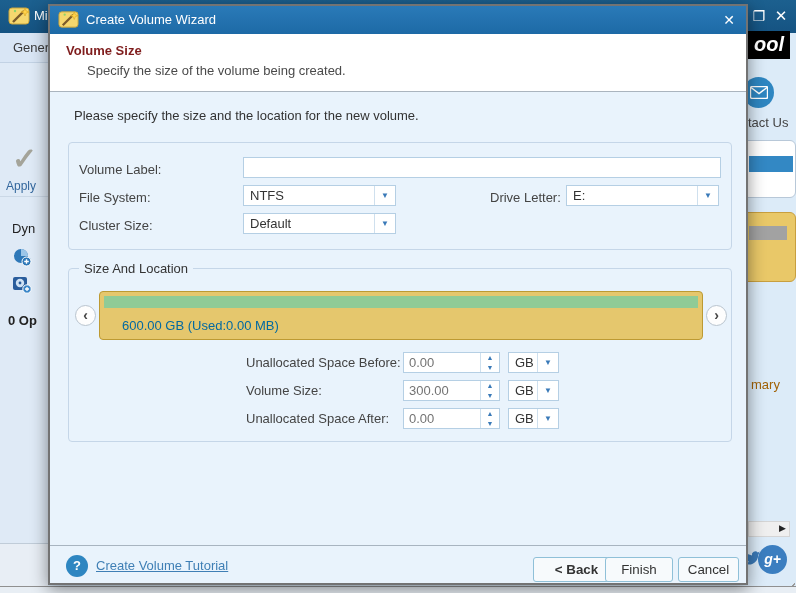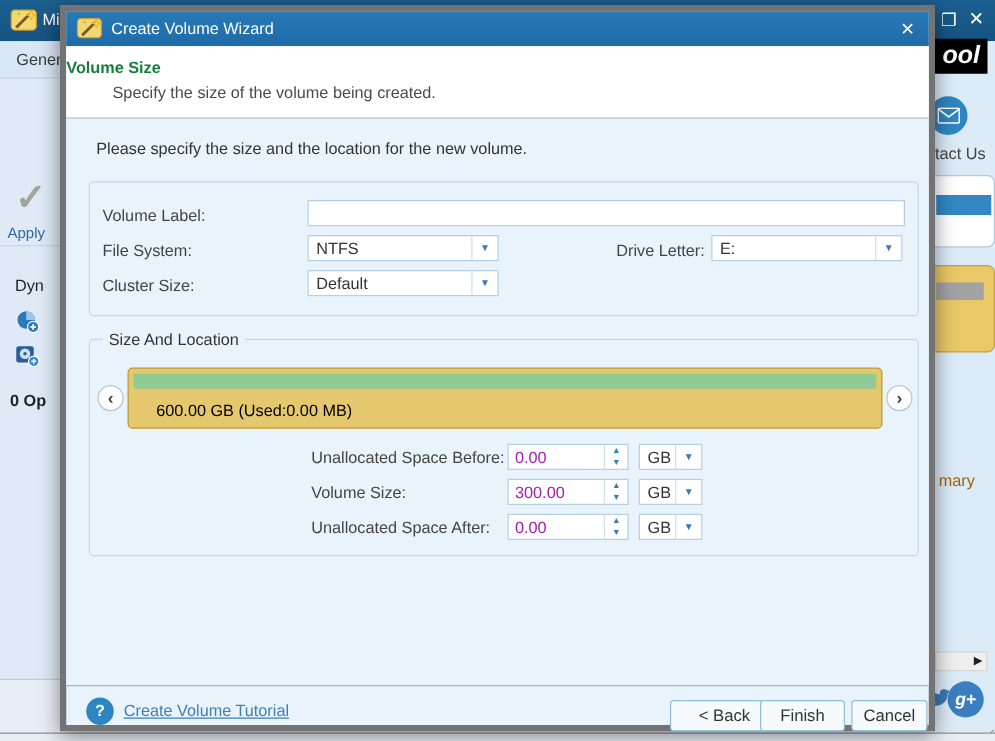--- a/index.html
+++ b/index.html
@@ -49,31 +49,31 @@
     background:#3b7ec0; color:#fff; font-weight:bold; font-style:italic; font-size:14px;
     text-align:center; line-height:29px; cursor:pointer; }
   .grip { position:absolute; width:13px; height:13px;
     background:repeating-linear-gradient(135deg, transparent 0 2px, #9a9a9a 2px 3px, transparent 3px 5px);
     clip-path:polygon(100% 0, 100% 100%, 0 100%); cursor:nwse-resize; }
   .grip-main { left:782px; top:579px; }
   .main-bottom { position:absolute; left:0; top:586px; width:796px; height:7px; background:#e8eef4; border-top:1px solid #909090; }
 
   
   .dialog { position:absolute; left:48px; top:4px; width:700px; height:581px; z-index:10;
-    border:5px solid #737373; box-shadow:0 4px 16px rgba(0,0,0,.45); background:#e9f3fc; }
+    border:2px solid #737373; box-shadow:0 4px 16px rgba(0,0,0,.45); background:#e9f3fc; }
   .dlg-titlebar { position:absolute; left:0; top:0; width:100%; height:28px;
     background:linear-gradient(#2a7ab8,#1d6aa6); color:#fff; }
   .dlg-titlebar .dlg-icon { position:absolute; left:8px; top:3px; }
   .dlg-titlebar .dlg-title { position:absolute; left:36px; top:6px; font-size:13px; }
   .dlg-close { position:absolute; right:6px; top:4px; width:22px; height:20px; color:#fff;
     text-align:center; line-height:20px; font-size:14px; cursor:pointer; }
 
   .dlg-header { position:absolute; left:0; top:28px; width:100%; height:58px; background:#fff;
     border-bottom:1px solid #aab4be; }
-  .dlg-header .h-title { position:absolute; left:0; top:9px; font-weight:bold; color:#15803d; }
+  .dlg-header .h-title { position:absolute; left:16px; top:9px; font-weight:bold; color:#7f1d1d; }
   .dlg-header .h-sub { position:absolute; left:37px; top:29px; color:#4a4a4a; }
 
   .dlg-body { position:absolute; left:0; top:86px; width:100%; height:453px; background:#e9f3fc;padding-left:40px; }
   .instruction { position:absolute; left:24px; top:16px; color:#333; }
 
   .panel { position:absolute; left:18px; top:50px; width:664px; height:108px;
     border:1px solid #c5d6e8; border-radius:4px; }
   .f-label { position:absolute; color:#444; }
   .text-input { position:absolute; height:21px; background:#fff; border:1px solid #b5cfe4; font-size:13px;
     padding:0 4px; font-family:"Liberation Sans", sans-serif; }
@@ -84,39 +84,39 @@
 
   .fieldset { position:absolute; left:18px; top:176px; width:664px; height:174px;
     border:1px solid #c5d6e8; border-radius:4px; }
   .fieldset .legend { position:absolute; left:10px; top:-8px; background:#e9f3fc; padding:0 5px; color:#333; }
   .chev { position:absolute; width:21px; height:21px; border-radius:50%; background:#fdfdfd;
     border:1px solid #b9c4ce; color:#444; font-size:14px; font-weight:bold; text-align:center;
     line-height:19px; cursor:pointer; }
   .slider-bar { position:absolute; left:30px; top:22px; width:604px; height:49px; background:#e5c76d;
     border:1px solid #bd9a33; border-radius:4px; cursor:pointer; }
   .slider-used { position:absolute; left:4px; top:4px; width:calc(100% - 8px); height:12px; background:#90cb96; }
-  .slider-text { position:absolute; left:22px; top:26px; color:#000000; }
+  .slider-text { position:absolute; left:22px; top:26px; color:#0369a1; }
 
   .spin-row { position:absolute; left:0; width:100%; height:21px; }
   .spin-label { position:absolute; left:177px; top:3px; color:#444; }
   .spin-box { position:absolute; left:334px; top:0; width:97px; height:21px; background:#fff; border:1px solid #b5cfe4; }
-  .spin-box .sval { position:absolute; left:5px; top:2px; color:#a21caf; }
+  .spin-box .sval { position:absolute; left:5px; top:2px; color:#737373; }
   .spinner { position:absolute; right:0; top:0; width:19px; height:19px; border-left:1px solid #cfe0ee; }
   .spinner span { position:absolute; left:0; width:100%; text-align:center; color:#3a7ab8; font-size:7px;
     height:9px; line-height:9px; cursor:pointer; }
   .spinner .up { top:0; } .spinner .dn { bottom:0; }
   .unit-combo { left:439px; width:51px; }
 
   .dlg-footer { position:absolute; left:0; top:539px; width:100%; height:42px; border-top:1px solid #a8b4c0; }
   .help-circle { position:absolute; left:16px; top:9px; width:22px; height:22px; border-radius:50%;
     background:#2e86c1; color:#fff; font-weight:bold; text-align:center; line-height:22px; cursor:pointer; }
   .tutorial-link { position:absolute; left:46px; top:12px; color:#3f7fb5; text-decoration:underline; cursor:pointer; }
   .btn { position:absolute; top:11px; height:25px; background:#f7fafc; border:1px solid #8fc0d8;
     border-radius:3px; text-align:center; line-height:23px; color:#333; cursor:pointer; }
-  .btn-back { left:483px; width:87px; } .btn-finish { left:555px; width:68px;text-align:center; } .btn-cancel { left:628px; width:61px; }
+  .btn-back { left:483px; width:87px;font-weight:bold; } .btn-finish { left:555px; width:68px;text-align:center; } .btn-cancel { left:628px; width:61px; }
 </style>
 </head>
 <body>
 
 <div class="main-titlebar">
   <span class="app-icon">
     <svg width="22" height="22" viewBox="0 0 22 22">
         <rect x="1" y="3" width="20" height="16" rx="3" fill="#f5d76e" stroke="#caa53d"></rect>
         <line x1="5" y1="17" x2="16" y2="6" stroke="#7a5a2a" stroke-width="2.4"></line>
         <polygon points="17,3 18.2,6 21,7 18.2,8 17,11 15.8,8 13,7 15.8,6" fill="#ffd24a" stroke="#d9a520" stroke-width="0.6"></polygon>

